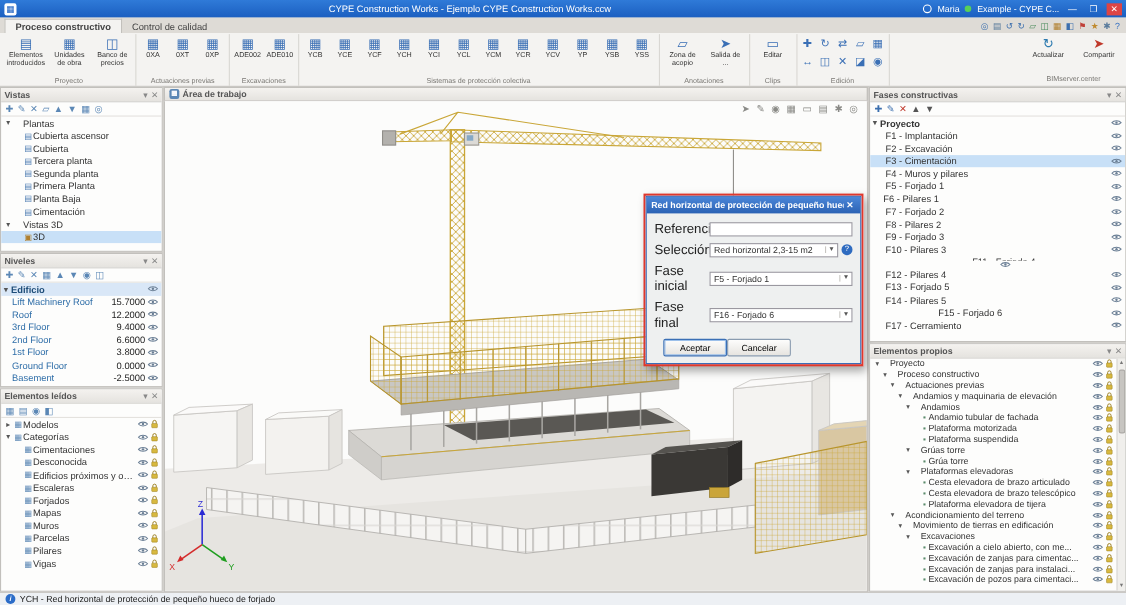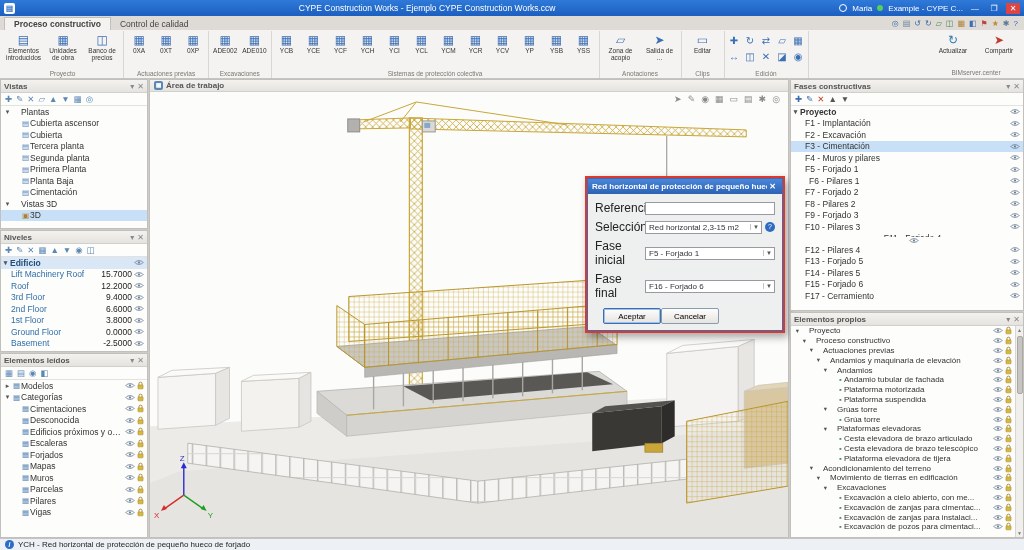--- a/index.html
+++ b/index.html
@@ -969,21 +969,21 @@
             </div>
             <div class="trow" style="padding-left: 14px;">
               <span class="fase-label">F5 - Forjado 1</span>
               <span class="row-ico">
                 <svg width="10" height="7" viewBox="0 0 12 8">
                   <path d="M1 4C3 1.2 9 1.2 11 4C9 6.8 3 6.8 1 4Z" fill="none" stroke="#6b7f95" stroke-width="1.1"></path>
                   <circle cx="6" cy="4" r="1.3" fill="#6b7f95"></circle>
                 </svg>
               </span>
             </div>
-            <div class="trow" style="padding-left: 18px;">
+            <div class="trow" style="padding-left: 12px;">
               <span class="fase-label">F6 - Pilares 1</span>
               <span class="row-ico">
                 <svg width="10" height="7" viewBox="0 0 12 8">
                   <path d="M1 4C3 1.2 9 1.2 11 4C9 6.8 3 6.8 1 4Z" fill="none" stroke="#6b7f95" stroke-width="1.1"></path>
                   <circle cx="6" cy="4" r="1.3" fill="#6b7f95"></circle>
                 </svg>
               </span>
             </div>
             <div class="trow" style="padding-left: 14px;">
               <span class="fase-label">F7 - Forjado 2</span>
@@ -1050,21 +1050,21 @@
             </div>
             <div class="trow" style="padding-left: 14px;">
               <span class="fase-label">F14 - Pilares 5</span>
               <span class="row-ico">
                 <svg width="10" height="7" viewBox="0 0 12 8">
                   <path d="M1 4C3 1.2 9 1.2 11 4C9 6.8 3 6.8 1 4Z" fill="none" stroke="#6b7f95" stroke-width="1.1"></path>
                   <circle cx="6" cy="4" r="1.3" fill="#6b7f95"></circle>
                 </svg>
               </span>
             </div>
-            <div class="trow" style="padding-left: 14px;">
+            <div class="trow" style="padding-left: 14px; margin-left: 48px;">
               <span class="fase-label">F15 - Forjado 6</span>
               <span class="row-ico">
                 <svg width="10" height="7" viewBox="0 0 12 8">
                   <path d="M1 4C3 1.2 9 1.2 11 4C9 6.8 3 6.8 1 4Z" fill="none" stroke="#6b7f95" stroke-width="1.1"></path>
                   <circle cx="6" cy="4" r="1.3" fill="#6b7f95"></circle>
                 </svg>
               </span>
             </div>
             <div class="trow" style="padding-left: 14px;">
               <span class="fase-label">F17 - Cerramiento</span>

